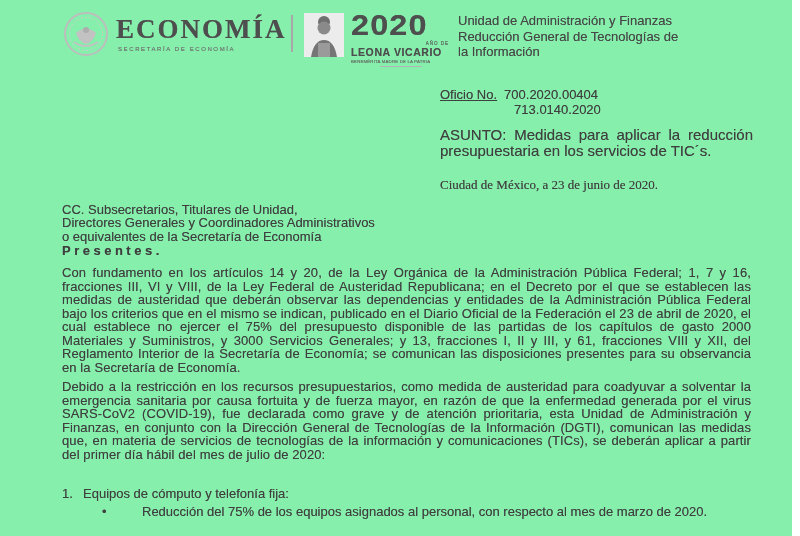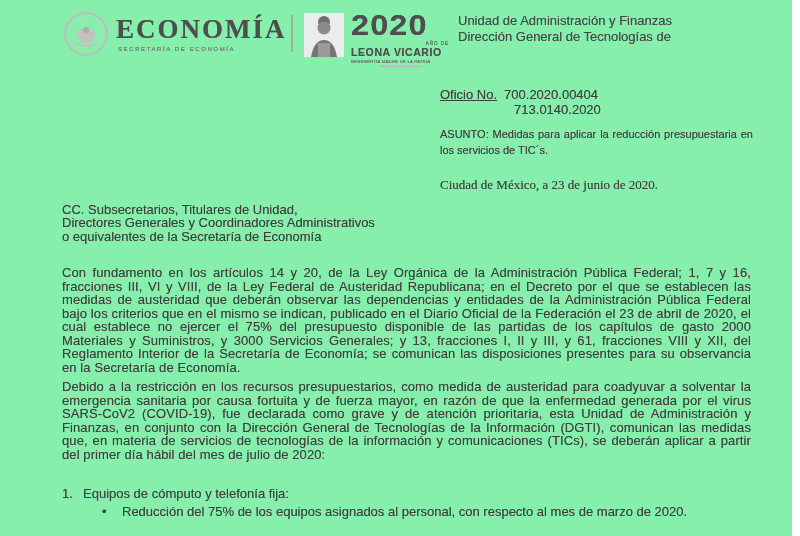--- a/index.html
+++ b/index.html
@@ -34,36 +34,36 @@
   }
   .y2020 .ano { font-size:4.5px; letter-spacing:1px; text-align:right; margin:1px 2px 0 0; color:#5a5a5a; }
   .y2020 .name { font-weight:bold; font-size:10.5px; letter-spacing:0.6px; white-space:nowrap; margin-top:0px; }
   .y2020 .tagline { font-size:4.3px; letter-spacing:0.2px; white-space:nowrap; color:#6a6a6a; margin-top:1px; }
   .y2020 .bar { width:42px; height:1px; background:#b5b5b5; margin:2px auto 0 auto; }
   .dept { position:absolute; left:458px; top:13px; width:300px; font-size:13px; line-height:15.5px; color:#474747; }
   
   .oficio { position:absolute; left:440px; top:88px; display:flex; font-size:13px; line-height:14.5px; }
   .oficio .label { margin-right:7px; white-space:nowrap;text-decoration:underline; }
   .oficio .n2 { padding-left:10px; }
-  .asunto { position:absolute; left:440px; top:127px; width:313px; font-size:11px; line-height:15.5px; text-align:justify; }
+  .asunto { position:absolute; left:440px; top:127px; width:313px; font-size:15px; line-height:15.5px; text-align:justify; }
   .ciudad { position:absolute; left:440px; top:177px; font-size:13px; white-space:nowrap;font-family:Liberation Serif, serif; }
   
   .cc { position:absolute; left:62px; top:203px; font-size:13px; line-height:13.4px; }
   .cc .presentes { font-weight:bold; letter-spacing:3.5px; margin-top:1px; }
   
   .para { position:absolute; left:62px; width:689px; font-size:13px; line-height:13.5px; text-align:justify; letter-spacing:0.1px; }
   .para1 { top:266px; }
   .para2 { top:380px; }
   
   .list { position:absolute; left:62px; top:487px; width:689px; font-size:13px; line-height:13.5px; }
   .list-row { display:flex; }
   .list-row .num { width:21px; flex:0 0 21px; }
   .bullet-row { display:flex; margin-left:40px; margin-top:4px; }
   .bullet-row .dot { width:20px; flex:0 0 20px; }
-  .bullet-row .btxt { width:618px; }
+  .bullet-row .btxt { width:618px;margin-left:20px; }
 </style>
 </head>
 <body>
 
 <div class="page">
 
   <svg class="seal" viewBox="0 0 48 48" aria-hidden="true">
     <circle cx="24" cy="24" r="21" fill="none" stroke="#bdbdbd" stroke-width="2"></circle>
     <circle cx="24" cy="24" r="16.5" fill="none" stroke="#cfcfcf" stroke-width="1" stroke-dasharray="2 2"></circle>
     <path d="M14 23 q10 -9 20 0 q-2.5 9 -10 11 q-7.5 -2 -10 -11 z" fill="#c2c2c2"></path>
@@ -89,39 +89,41 @@
   <div class="y2020">
     <div class="year">2020</div>
     <div class="ano">AÑO DE</div>
     <div class="name">LEONA VICARIO</div>
     <div class="tagline">BENEMÉRITA MADRE DE LA PATRIA</div>
     <div class="bar"></div>
   </div>
 
   <div class="dept">
     <div>Unidad de Administración y Finanzas</div>
-    <div>Dirección General de Tecnologías de</div>
+    <div>Reducción General de Tecnologías de</div>
+    <div>la Información</div>
   </div>
 
   <div class="oficio">
     <div class="label">Oficio No.</div>
     <div>
       <div>700.2020.00404</div>
       <div class="n2">713.0140.2020</div>
     </div>
   </div>
 
   <div class="asunto">ASUNTO: Medidas para aplicar la reducción presupuestaria en los servicios de TIC´s.</div>
 
   <div class="ciudad">Ciudad de México, a 23 de junio de 2020.</div>
 
   <div class="cc">
     <div>CC. Subsecretarios, Titulares de Unidad,</div>
     <div>Directores Generales y Coordinadores Administrativos</div>
     <div>o equivalentes de la Secretaría de Economía</div>
+    <div class="presentes">Presentes.</div>
   </div>
 
   <div class="para para1">Con fundamento en los artículos 14 y 20, de la Ley Orgánica de la Administración Pública Federal; 1, 7 y 16, fracciones III, VI y VIII, de la Ley Federal de Austeridad Republicana; en el Decreto por el que se establecen las medidas de austeridad que deberán observar las dependencias y entidades de la Administración Pública Federal bajo los criterios que en el mismo se indican, publicado en el Diario Oficial de la Federación el 23 de abril de 2020, el cual establece no ejercer el 75% del presupuesto disponible de las partidas de los capítulos de gasto 2000 Materiales y Suministros, y 3000 Servicios Generales; y 13, fracciones I, II y III, y 61, fracciones VIII y XII, del Reglamento Interior de la Secretaría de Economía; se comunican las disposiciones presentes para su observancia en la Secretaría de Economía.</div>
   <div class="para para2">Debido a la restricción en los recursos presupuestarios, como medida de austeridad para coadyuvar a solventar la emergencia sanitaria por causa fortuita y de fuerza mayor, en razón de que la enfermedad generada por el virus SARS-CoV2 (COVID-19), fue declarada como grave y de atención prioritaria, esta Unidad de Administración y Finanzas, en conjunto con la Dirección General de Tecnologías de la Información (DGTI), comunican las medidas que, en materia de servicios de tecnologías de la información y comunicaciones (TICs), se deberán aplicar a partir del primer día hábil del mes de julio de 2020:</div>
 
   <div class="list">
     <div class="list-row">
       <div class="num">1.</div>
       <div>Equipos de cómputo y telefonía fija:</div>
     </div>

